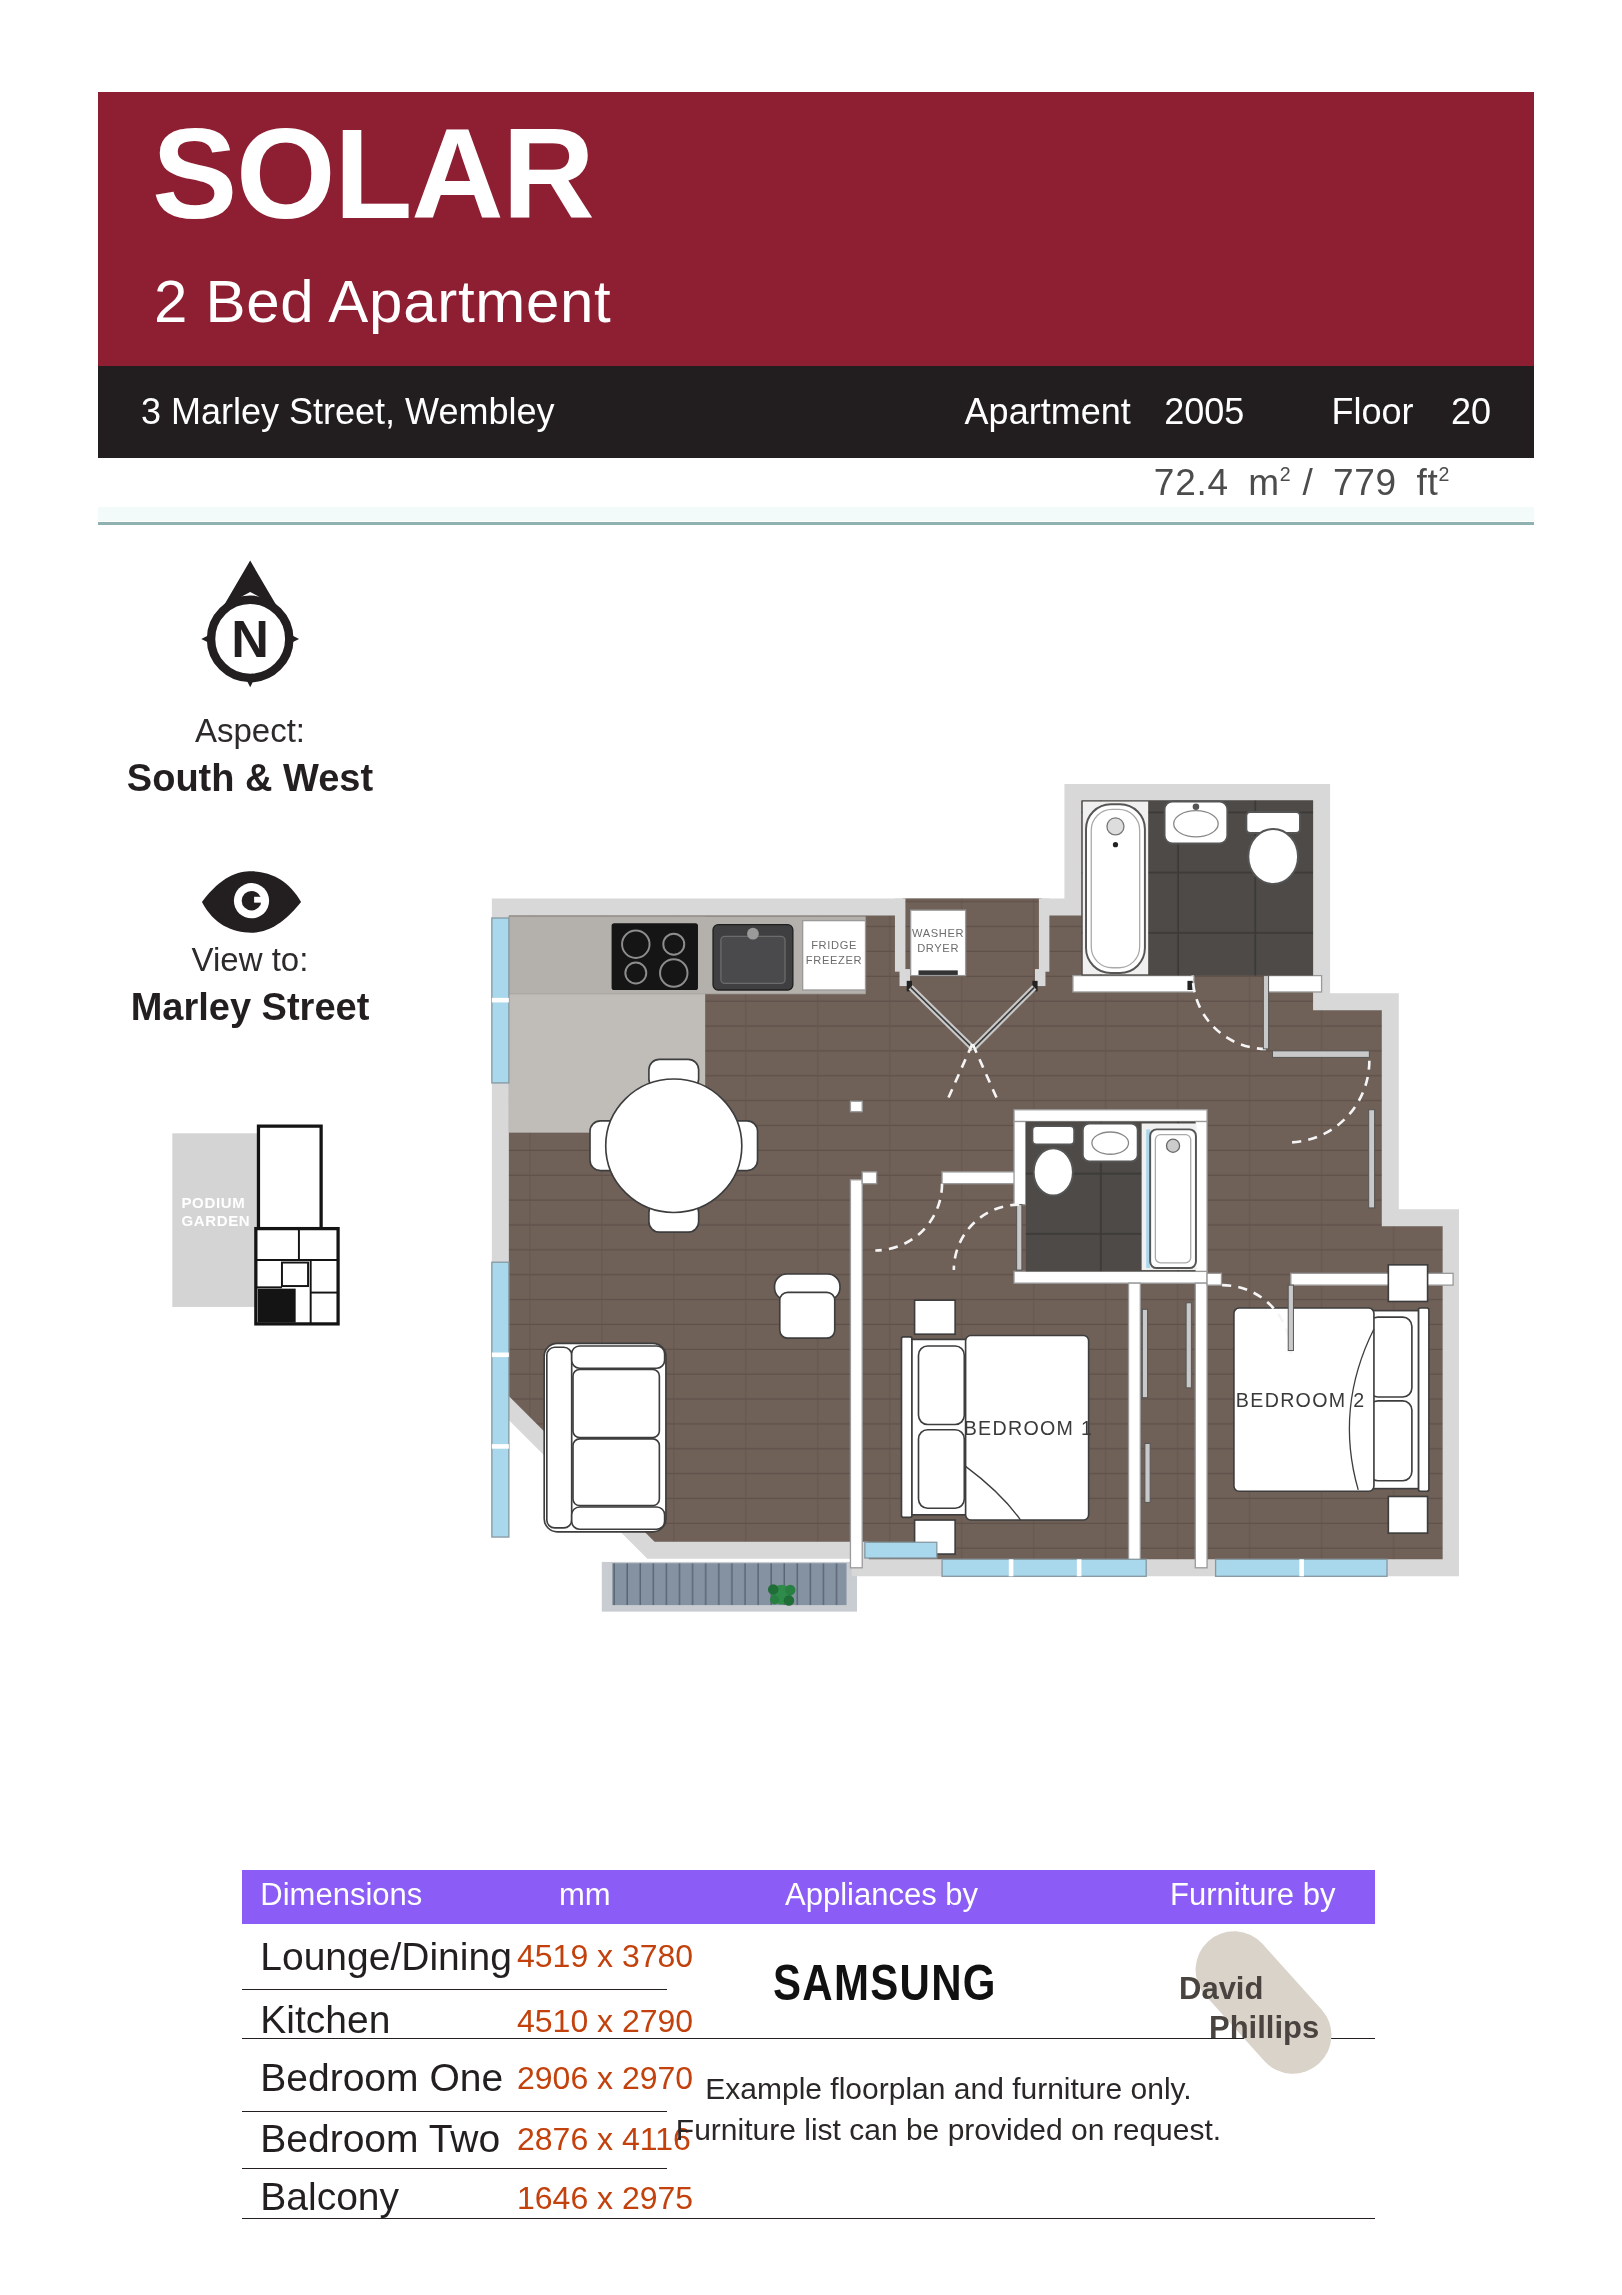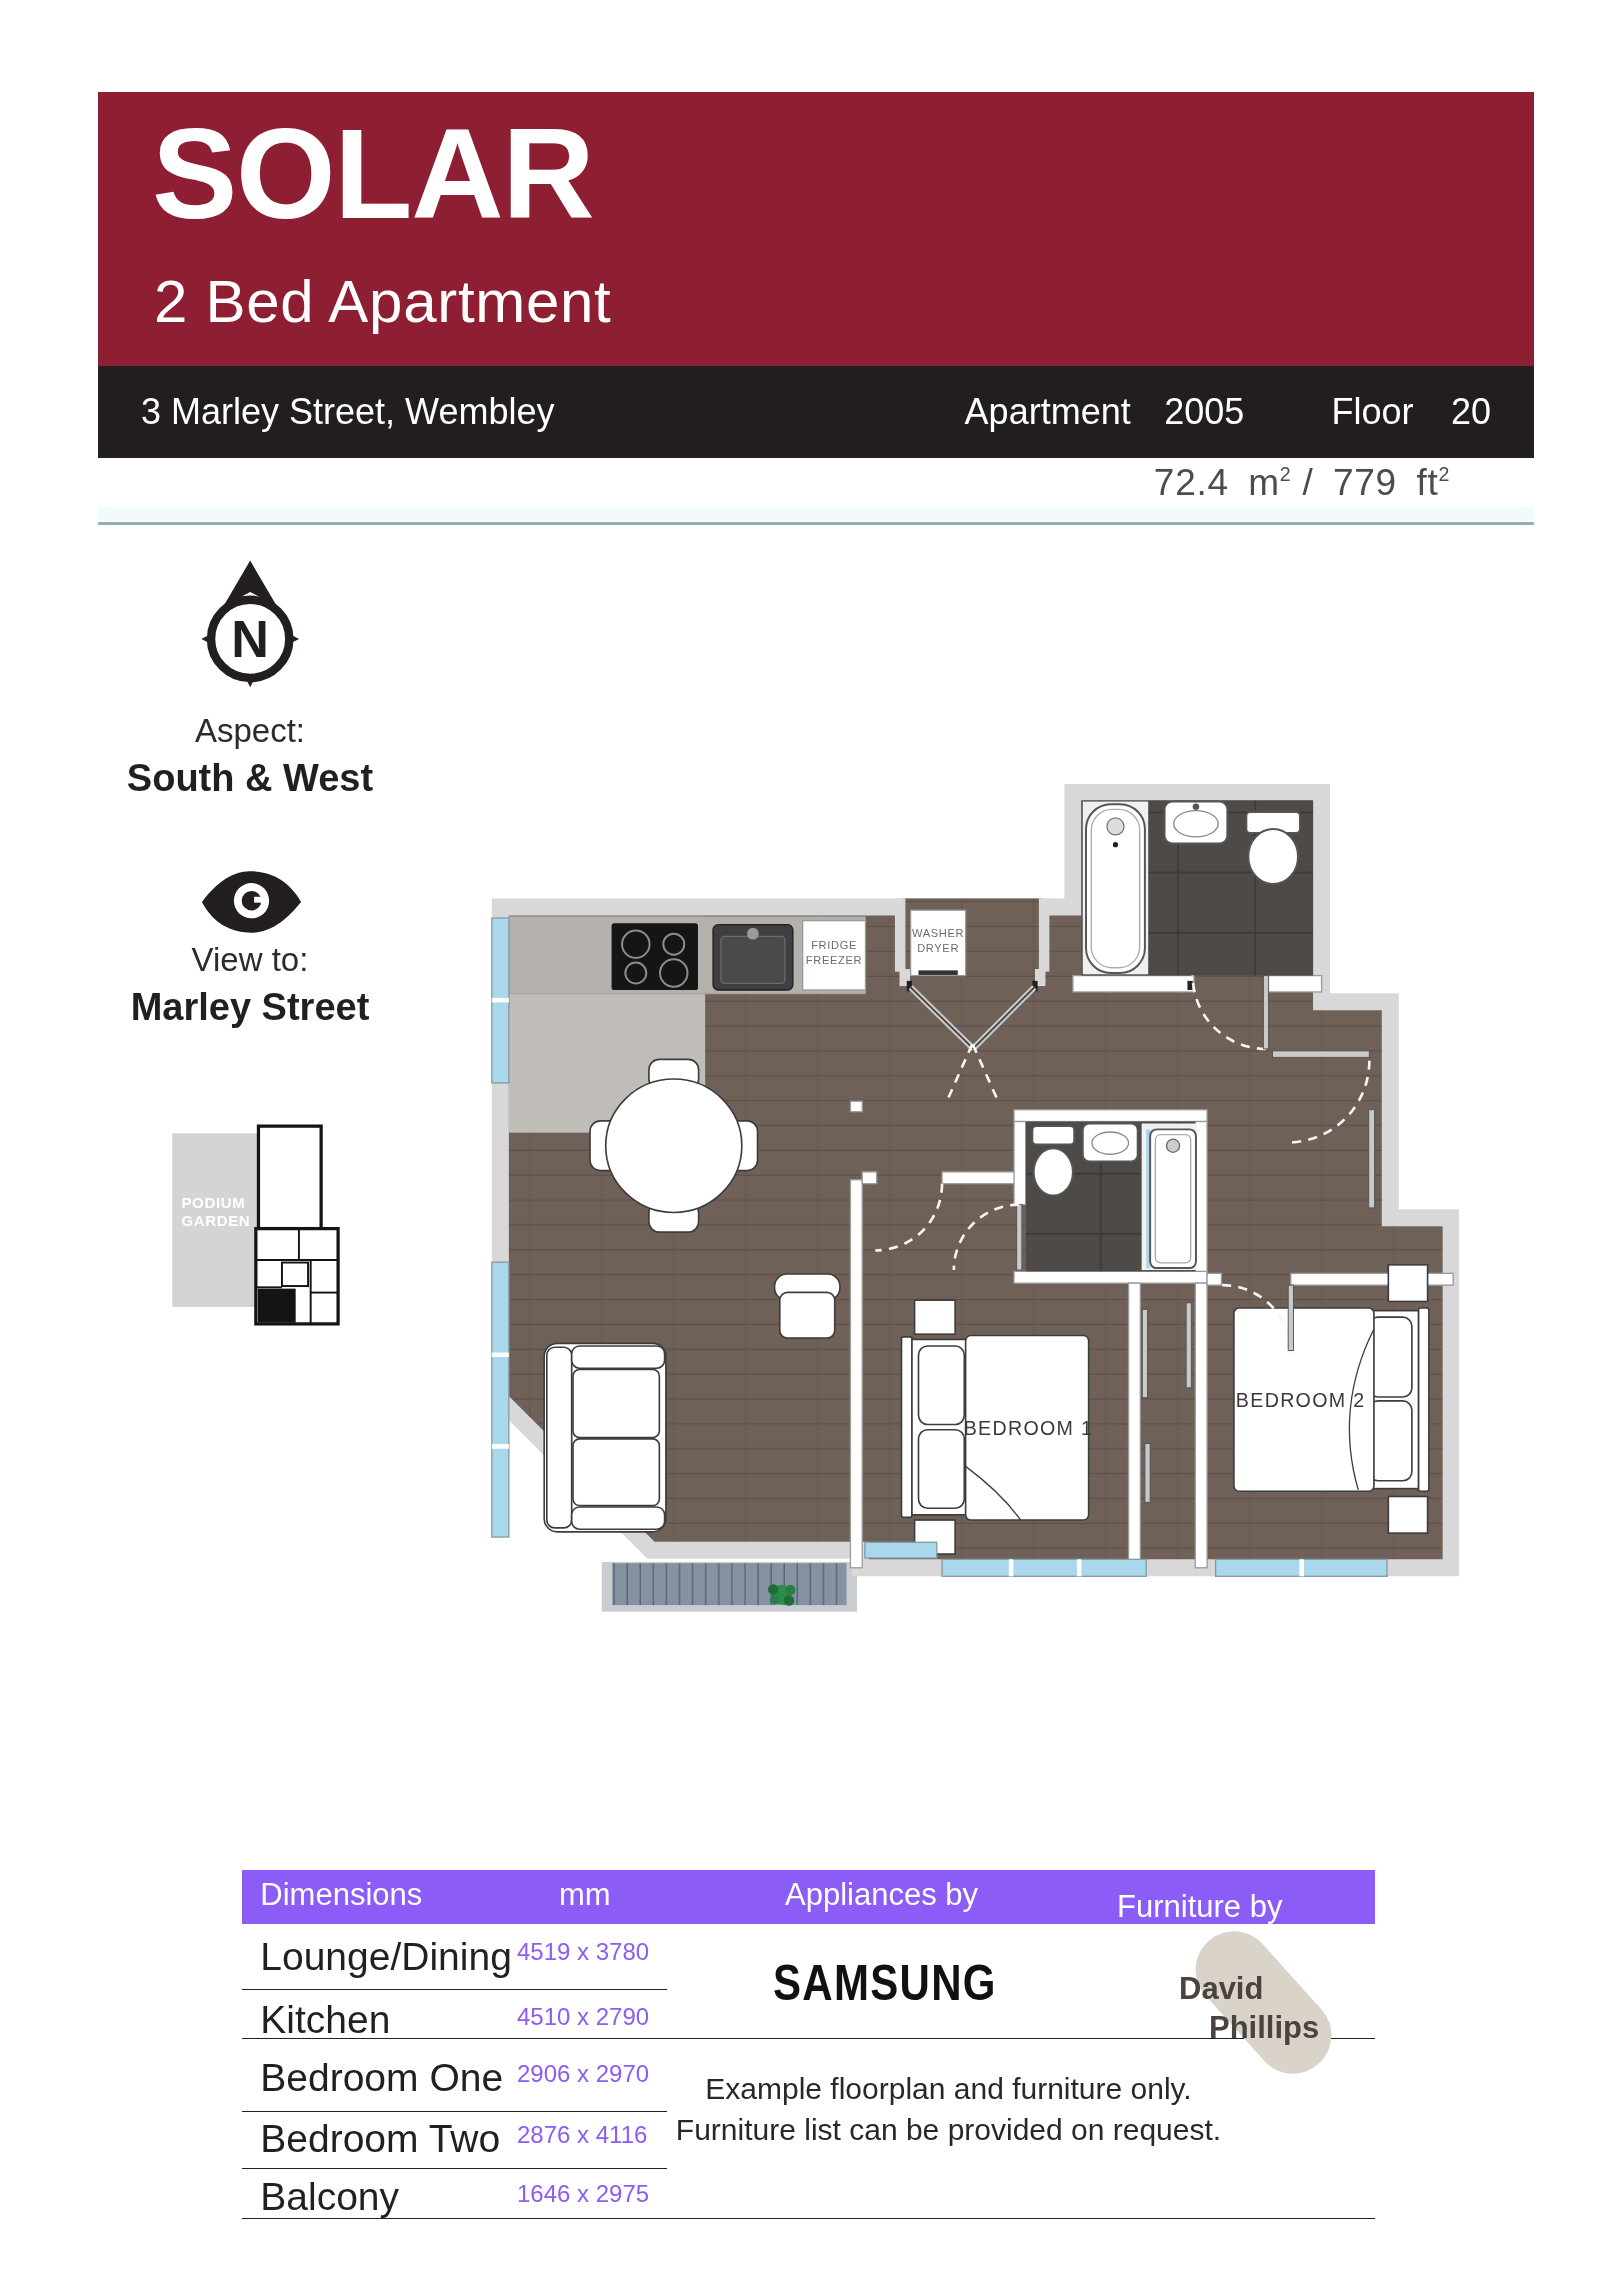--- a/index.html
+++ b/index.html
@@ -35,23 +35,23 @@
   
   .aspect-text{left:119px;top:712px;width:262px;text-align:center;}
   .lbl{font-size:33px;color:#2d2a2b;}
   .val{font-size:38px;font-weight:800;color:#231f20;margin-top:6.5px;}
   .view-text{left:119px;top:941px;width:262px;text-align:center;}
 
   
   .spec{left:242px;top:1870px;width:1133px;height:366px;}
   .spec-head{position:absolute;left:0;top:0;width:1133px;height:54px;background:#8b5cf6;color:#ffffff;text-decoration:underline;}
   .spec-head span{position:absolute;top:0;line-height:50px;font-size:31px;font-weight:400;}
-  .sh0{left:18.3px;} .sh1{left:317px;} .sh2{left:543px;} .sh3{left:875px;margin-top:12px;}
+  .sh0{left:18.3px;} .sh1{left:317px;} .sh2{left:543px;} .sh3{left:928px;}
   .row-name{position:absolute;left:18.3px;font-size:39px;color:#231f20;}
-  .row-val{position:absolute;left:275px;font-size:24px;color:#8b5cf6;}
+  .row-val{position:absolute;left:275px;font-size:32px;color:#c2410c;}
   .sep{position:absolute;left:0;height:1.3px;background:#231f20;}
   .sep-short{width:425px;} .sep-full{width:1133px;}
   .samsung{position:absolute;left:531px;top:89px;font-size:42px;font-weight:800;
            letter-spacing:1.3px;color:#111111;transform:scaleY(1.18);}
   .dp{position:absolute;left:937px;top:60px;width:177px;height:144px;}
   .dp-blob{position:absolute;left:46px;top:-10.5px;width:77px;height:165px;background:#d9d3c9;
            border-radius:42px;transform:rotate(-42deg);}
   .dp-l1{position:absolute;left:0px;top:41px;font-size:31px;font-weight:700;color:#4a4440;}
   .dp-l2{position:absolute;left:30px;top:80px;font-size:31px;font-weight:700;color:#4a4440;}
   .note{position:absolute;left:268px;top:198px;width:877px;text-align:center;

